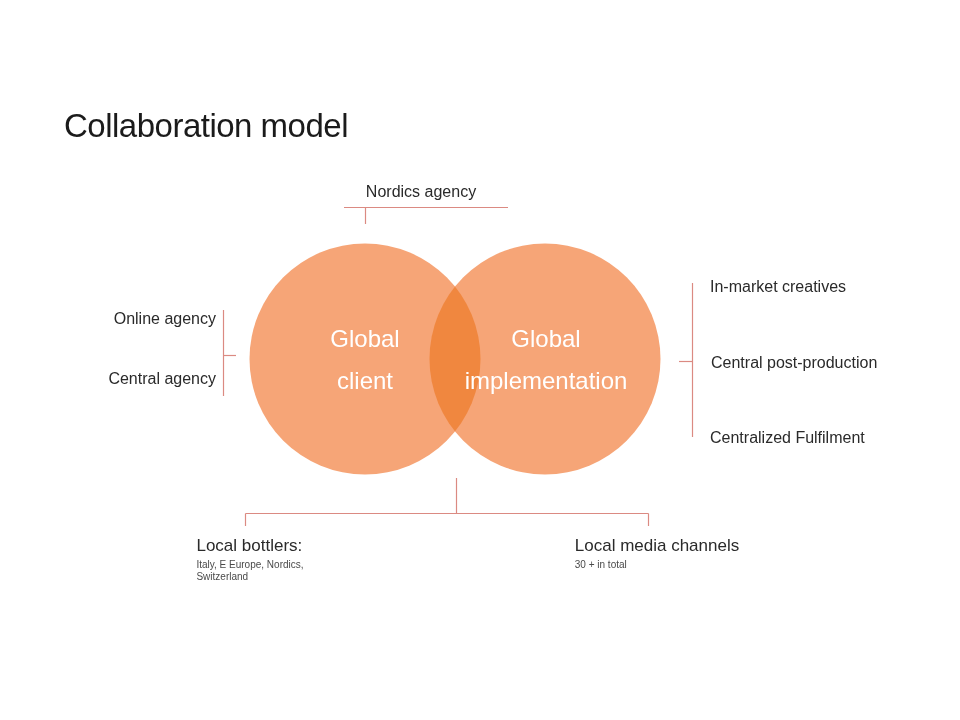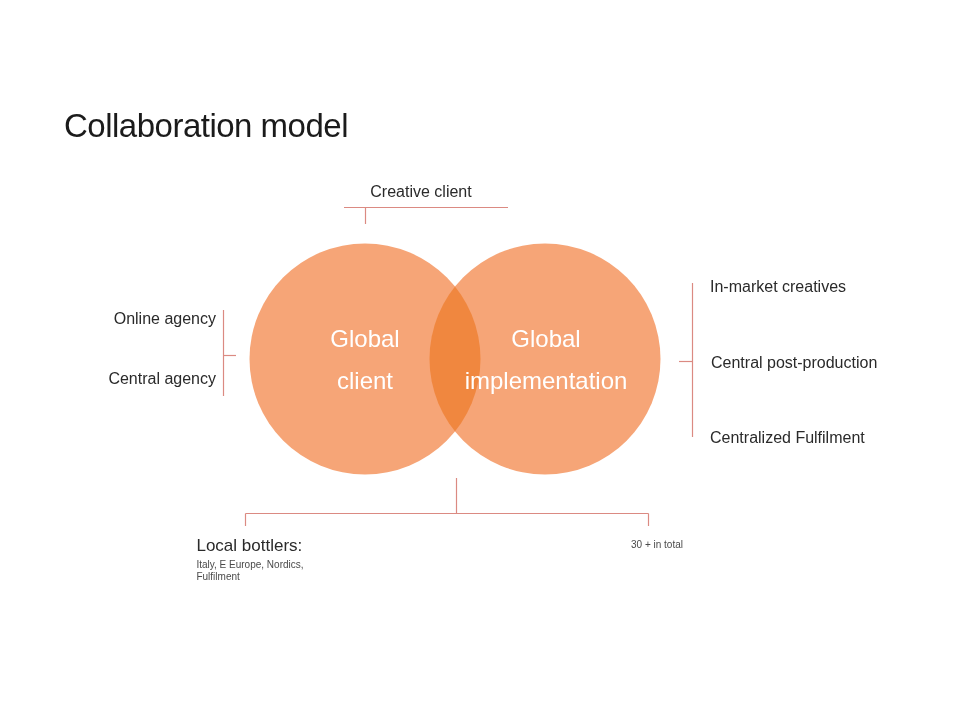--- a/index.html
+++ b/index.html
@@ -101,31 +101,32 @@
       <circle cx="545" cy="359" r="115.5"></circle>
     </g>
     <circle cx="545" cy="359" r="115.5" clip-path="url(#clipLeftCircle)" fill="#f0873f"></circle>
   </svg>
 
   <div class="circle-label" style="left:365px; top:360px;">Global
 client</div>
   <div class="circle-label" style="left:546px; top:360px;">Global
 implementation</div>
 
-  <div class="label centered" style="left:421px; top:182px;">Creative client</div>
+  <div class="label centered" style="left:421px; top:182px;">Nordics agency</div>
 
   <div class="label right-aligned" style="left:66px; top:309px;">Online agency</div>
   <div class="label right-aligned" style="left:66px; top:369px;">Central agency</div>
 
   <div class="label" style="left:710px; top:277px;">In-market creatives</div>
   <div class="label" style="left:711px; top:353px;">Central post-production</div>
   <div class="label" style="left:710px; top:428px;">Centralized Fulfilment</div>
 
   <div class="bottom-label" style="left:250px; top:536px;">
     <div>Local bottlers:</div>
     <div class="sub-label">Italy, E Europe, Nordics,
-Fulfilment</div>
+Switzerland</div>
   </div>
   <div class="bottom-label" style="left:657px; top:536px;">
+    <div>Local media channels</div>
     <div class="sub-label">30 + in total</div>
   </div>
 
 </div>
 
 </body></html>

